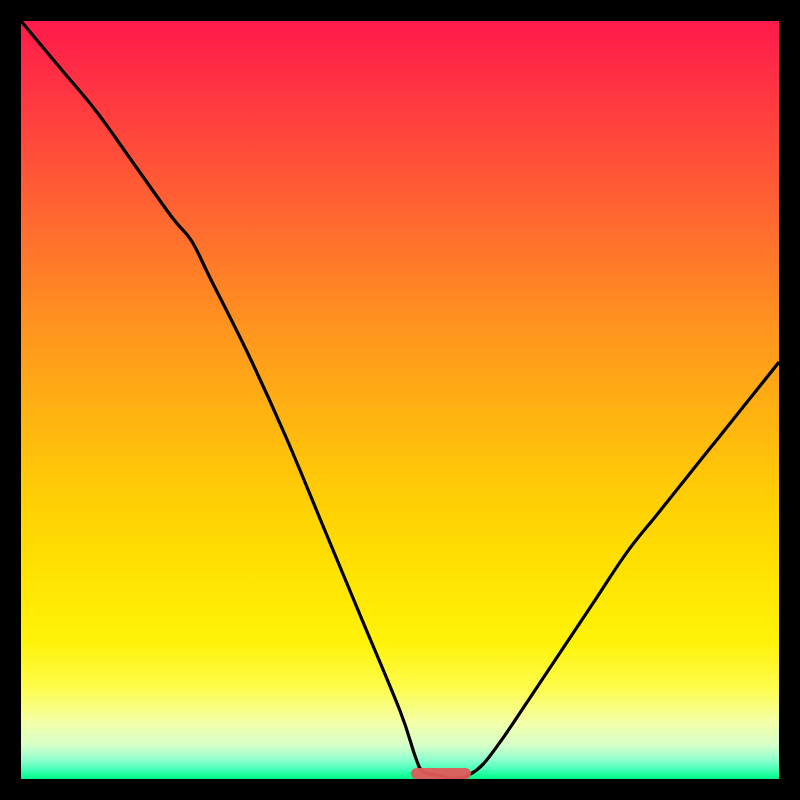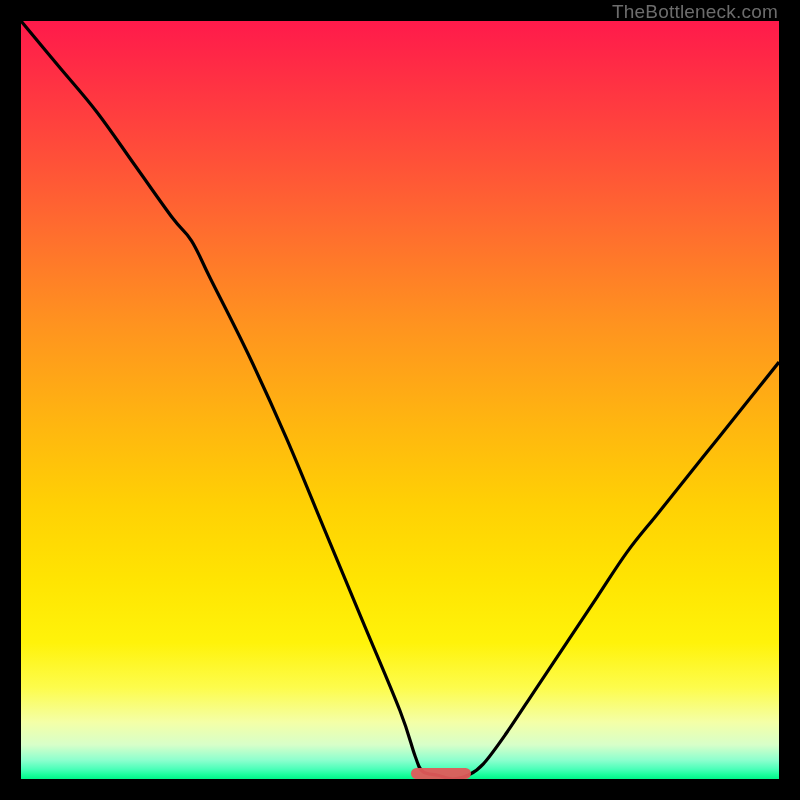--- a/index.html
+++ b/index.html
@@ -82,14 +82,13 @@
   <div class="plot">
     <div class="gradient"></div>
 
     <svg class="curve" viewBox="0 0 758 758" preserveAspectRatio="none">
       <path id="curve-path" fill="none" stroke="#000000" stroke-width="3.2" d="M 0,0 C 6.821999999999999,8.186400000000003 24.256,29.107200000000013 37.9,45.48000000000002 C 51.544,61.85280000000002 62.15599999999999,73.22280000000003 75.8,90.96000000000004 C 89.444,108.69720000000004 100.05600000000001,124.91839999999998 113.7,144.01999999999998 C 127.344,163.12159999999997 141.367,183.43600000000004 151.6,197.08000000000004 C 161.833,210.72400000000005 163.728,208.90480000000005 170.55,219.82000000000005 C 177.372,230.73520000000005 179.267,237.254 189.5,257.71999999999997 C 199.733,278.186 213.756,304.8676 227.4,333.52 C 241.044,362.1724 251.656,385.5188 265.3,416.9 C 278.944,448.28119999999996 289.556,475.11440000000005 303.2,507.86 C 316.844,540.6056 327.456,566.0744 341.1,598.8199999999999 C 354.744,631.5655999999999 369.4492,665.2207999999999 379,689.78 C 388.5508,714.3392 390.0668,724.3448 394.16,735.26 C 398.25320000000005,746.1752 397.6468,747.0089999999999 401.74,750.42 C 405.83320000000003,753.831 411.4424,752.8456 416.90000000000003,754.21 C 422.35760000000005,755.5744000000001 426.60239999999993,758 432.05999999999995,758 C 437.51759999999996,758 441.76239999999996,756.9388 447.21999999999997,754.21 C 452.6776,751.4812000000001 455.558,750.3442 462.38,742.84 C 469.202,735.3358000000001 475.5692,726.164 485.12,712.52 C 494.6708,698.876 504.5248000000001,683.4128 515.44,667.04 C 526.3552000000001,650.6672 534.8448,637.9327999999999 545.76,621.56 C 556.6752,605.1872 565.1648,592.4528 576.08,576.08 C 586.9952000000001,559.7072000000001 595.4848,545.6084000000001 606.4,530.6 C 617.3152,515.5916 625.8048,506.344 636.72,492.7 C 647.6352,479.056 656.1247999999999,468.444 667.04,454.8 C 677.9552,441.156 686.4448,430.544 697.36,416.9 C 708.2752,403.256 716.7647999999999,392.644 727.68,379 C 738.5952,365.356 752.5424,347.92199999999997 758,341.09999999999997"></path>
     </svg>
 
     <div class="marker" style="background: rgb(224, 90, 90); left: 390px; width: 60px; top: 747px;"></div>
   </div>
 
-  <div class="watermark">TheBottleneck.com</div>
 </div>
 
 </body></html>

